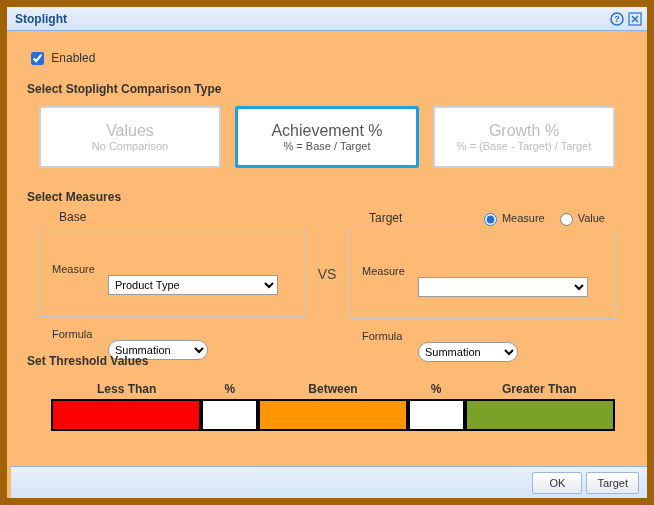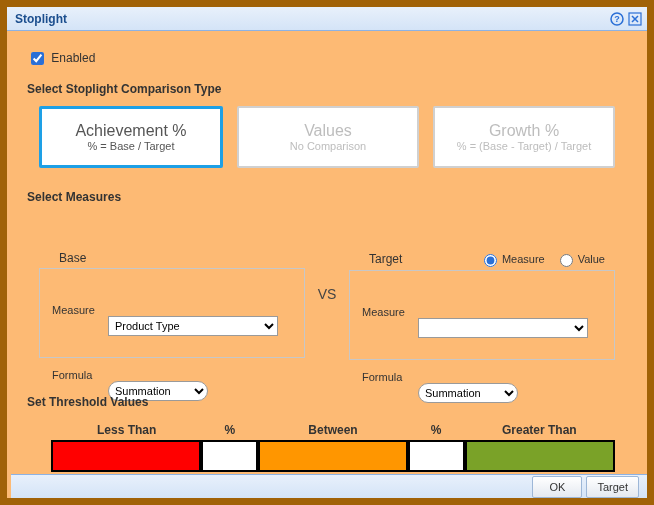--- a/index.html
+++ b/index.html
@@ -84,21 +84,20 @@
     align-items: stretch;
     gap: 8px;
     margin: 0 12px 4px 12px;
   }
   .measure-col { flex: 1; }
   .measure-header {
     font-size: 12px;
     padding: 0 0 3px 20px;
     display: flex;
     align-items: center;
-    margin-top: 41px;
   }
   .measure-header .header-spacer { flex: 1; }
   .measure-header label { font-size: 11px; color: #333; margin-left: 2px; margin-right: 10px; }
   .measure-header input[type=radio] { accent-color: #2a6fd6; vertical-align: middle; }
   .measure-box {
     border: 1px solid #c7c7c7;
     padding: 14px 12px 12px 12px;
     height: 90px;
   }
   .field-row {
@@ -146,21 +145,21 @@
     height: 32px;
     border: 2px solid #000;
   }
   .color-red { background: #ff0000; }
   .color-orange { background: #ff9600; }
   .color-green { background: #7aa228; }
   .color-white { background: #fff; }
   .footer {
     position: absolute;
     bottom: 0; left: 4px; right: 0;
-    height: 24px;
+    height: 32px;
     background: linear-gradient(to bottom, #e8f0fb, #d4e4f7);
     border-top: 1px solid #8db2e3;
     display: flex;
     align-items: center;
     justify-content: flex-end;
     padding-right: 8px;
     gap: 4px;
   }
   .btn {
     height: 22px;
@@ -198,27 +197,27 @@
 
   <div class="content">
 
     <div class="enabled-row">
       <input type="checkbox" checked="" style="">
       <label>Enabled</label>
     </div>
 
     <div class="section-label">Select Stoplight Comparison Type</div>
     <div class="type-cards">
+      <div class="type-card">
+        <div class="card-title">Values</div>
+        <div class="card-sub">No Comparison</div>
+      </div>
       <div class="type-card selected">
         <div class="card-title">Achievement %</div>
         <div class="card-sub">% = Base / Target</div>
-      </div>
-      <div class="type-card">
-        <div class="card-title">Values</div>
-        <div class="card-sub">No Comparison</div>
       </div>
       <div class="type-card">
         <div class="card-title">Growth %</div>
         <div class="card-sub">% = (Base - Target) / Target</div>
       </div>
     </div>
 
     <div class="section-label">Select Measures</div>
     <div class="measures-row">
       <div class="measure-col">

